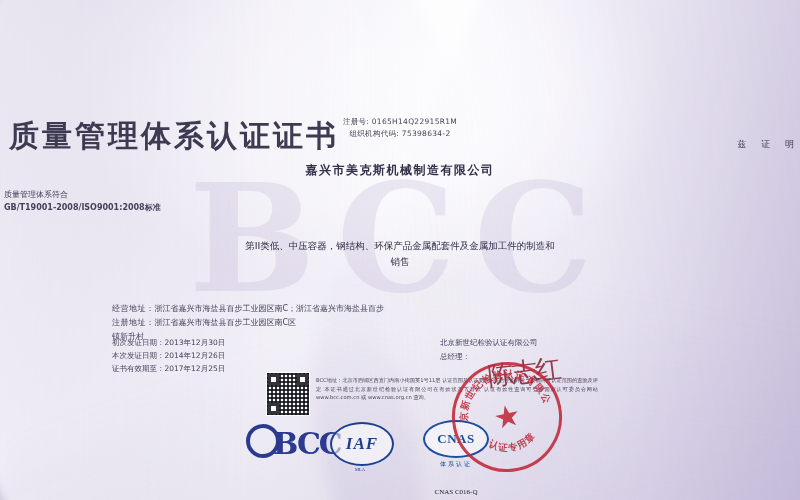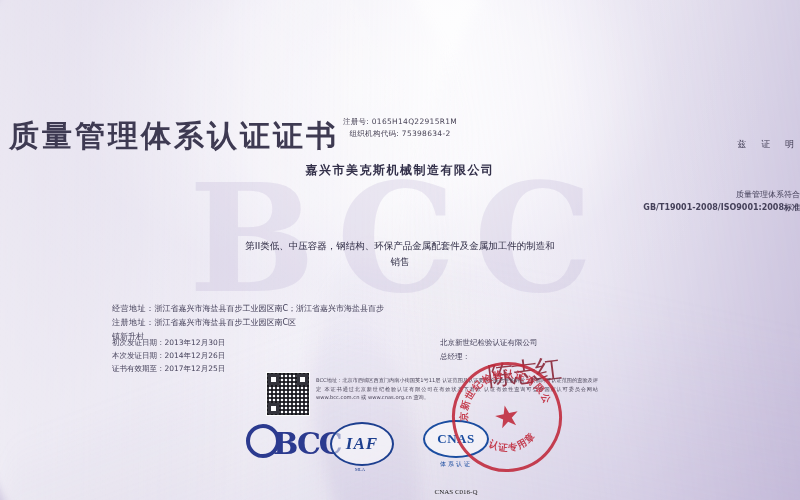--- a/index.html
+++ b/index.html
@@ -72,21 +72,21 @@
   .meta div{white-space:nowrap;}
   .zhengming{
     position:absolute;left:0;right:0;top:138px;text-align:right;
     font-size:9px;color:#3f3b52;letter-spacing:6px;
   }
   .company{
     position:absolute;left:0;right:0;top:162px;text-align:center;
     font-size:12px;font-weight:bold;color:#33304a;letter-spacing:1.5px;
   }
   .standard{
-    position:absolute;left:14px;right:0;top:188px;text-align:right;
+    position:absolute;left:4px;right:0;top:188px;text-align:left;
     font-size:8px;color:#45415a;line-height:1.65;
   }
   .standard .b{font-weight:bold;}
   .scope{
     position:absolute;left:160px;right:160px;top:238px;text-align:center;
     font-size:9.5px;color:#2f2c45;line-height:1.7;font-weight:normal;
   }
   .scope .l2{text-align:center;}
   .addresses{
     position:absolute;left:112px;right:112px;top:302px;

